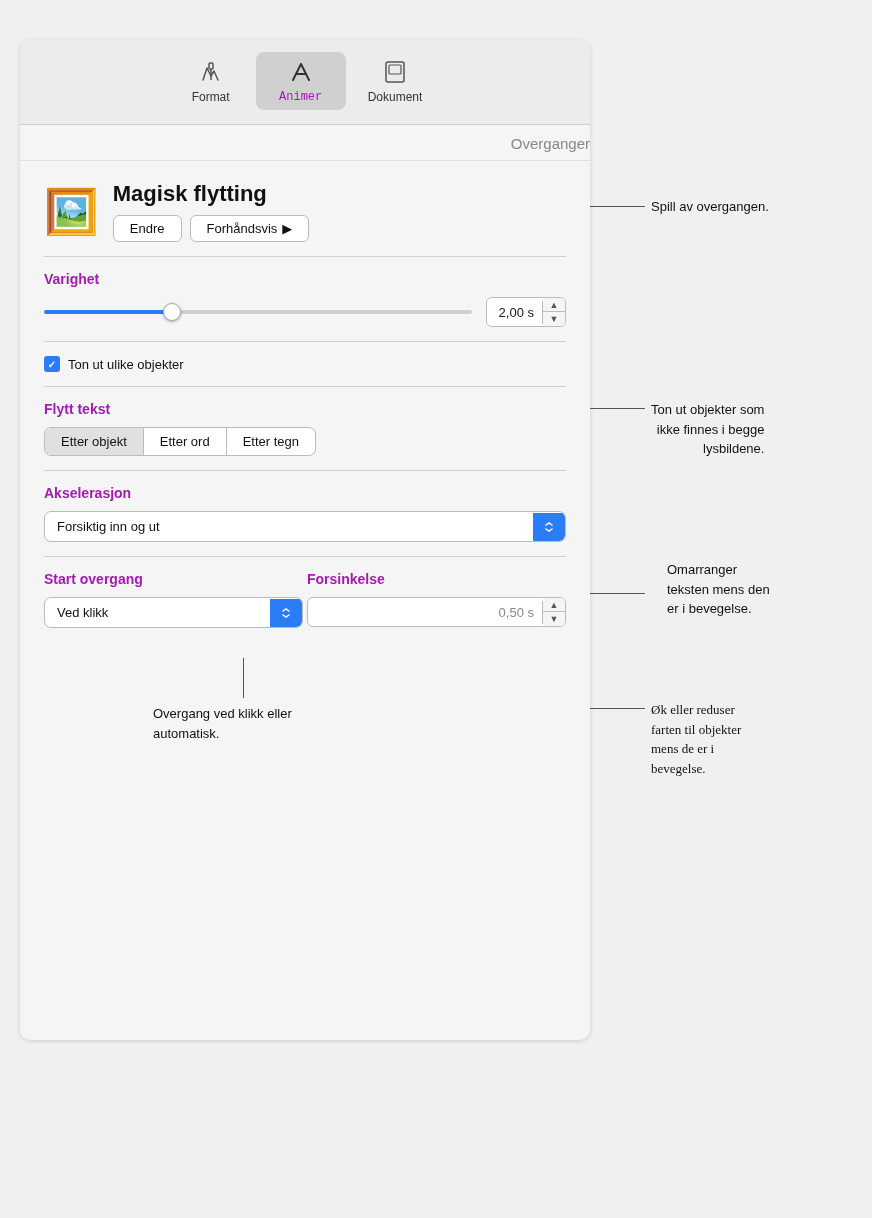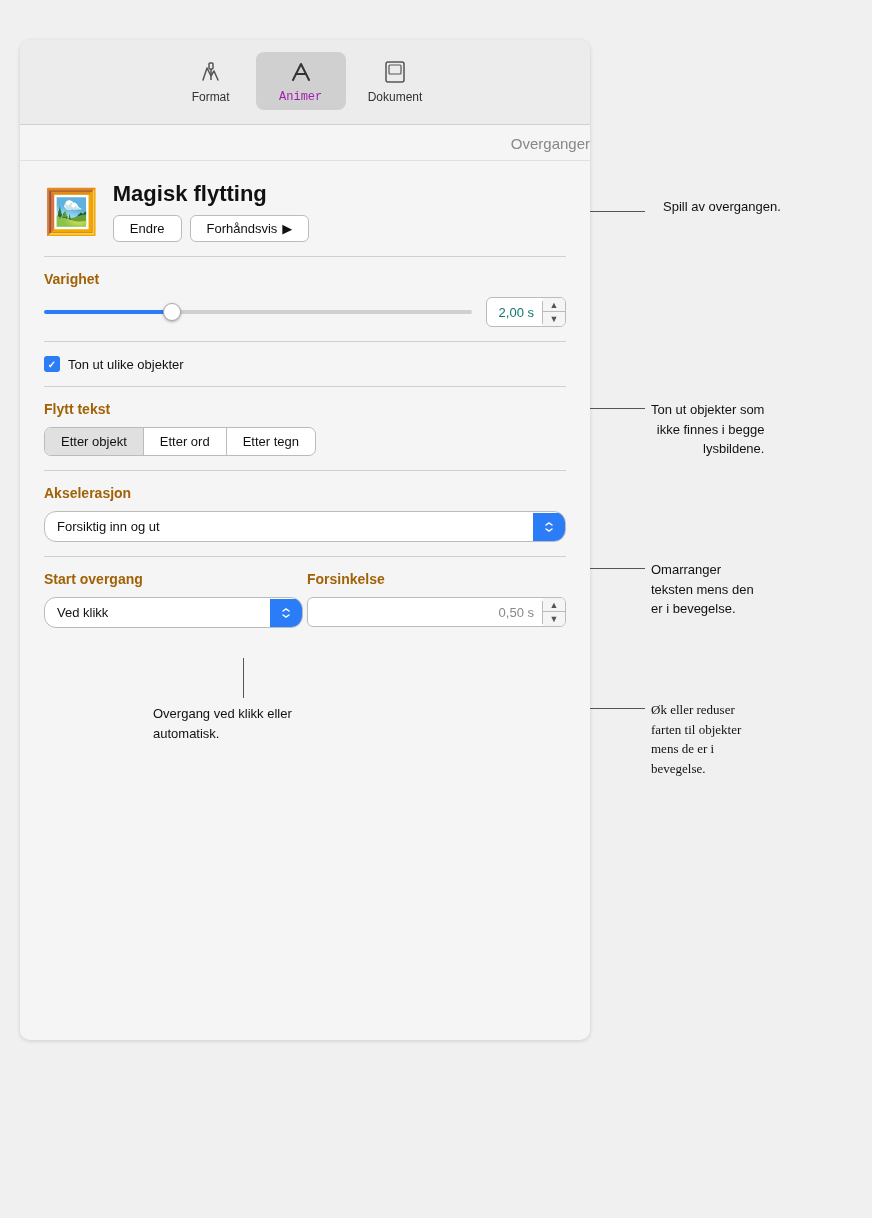--- a/index.html
+++ b/index.html
@@ -148,21 +148,21 @@
     .divider {
       height: 1px;
       background: #d0d0d0;
       margin: 14px 0;
     }
 
     
     .section-label {
       font-size: 14px;
       font-weight: 700;
-      color: #a16207;
+      color: #a21caf;
       margin-bottom: 10px;
     }
 
     
     .slider-row {
       display: flex;
       flex-direction: row;
       align-items: center;
       gap: 14px;
       margin-bottom: 4px;
@@ -196,21 +196,21 @@
       border: 1px solid #bbb;
       border-radius: 6px;
       overflow: hidden;
       background: #fff;
       min-width: 80px;
     }
 
     .stepper-value {
       padding: 4px 8px;
       font-size: 13px;
-      color: #0f766e;
+      color: #0f172a;
       border-right: 1px solid #bbb;
       flex: 1;
       text-align: right;
     }
 
     .stepper-arrows {
       display: flex;
       flex-direction: column;
       width: 22px;
     }
@@ -286,21 +286,21 @@
     .seg-btn.active {
       background: #e0e0e0;
     }
 
     
     .select-row {
       display: flex;
       flex-direction: row;
       align-items: center;
       border: 1px solid #bbb;
-      border-radius: 12px;
+      border-radius: 7px;
       background: #fff;
       overflow: hidden;
     }
 
     .select-value {
       flex: 1;
       padding: 7px 12px;
       font-size: 13px;
       color: #111;
     }
@@ -483,33 +483,33 @@
         <div style="width:1px; height:40px; background:#555;"></div>
         <div style="font-size:13px; color:#111; line-height:1.5; max-width:180px; text-align:left; padding-top:6px;">Overgang ved klikk
 eller automatisk.</div>
       </div>
     </div>
 
   </div>
 
   <div style="position:relative; width:290px; margin-left:0;">
 
-    <div style="position:absolute; top:158px; left:0; display:flex; align-items:center; gap:12px;">
+    <div style="position:absolute; top:158px; left:0; display:flex; align-items:flex-start; gap:0;">
       <div style="width:55px; height:1px; background:#555; margin-top:8px; flex-shrink:0;"></div>
       <div style="font-size:13px; color:#111; padding-left:6px; line-height:1.4;">Spill av overgangen.</div>
     </div>
 
     <div style="position:absolute; top:360px; left:0; display:flex; align-items:flex-start; gap:0;">
       <div style="width:55px; height:1px; background:#555; margin-top:8px; flex-shrink:0;"></div>
       <div style="font-size:13px; color:#111; padding-left:6px; line-height:1.5; white-space:pre-line;text-align:right;">Ton ut objekter som
 ikke finnes i begge
 lysbildene.</div>
     </div>
 
-    <div style="position:absolute; top:520px; left:0; display:flex; align-items:flex-start; gap:0;">
+    <div style="position:absolute; top:520px; left:0; display:flex; align-items:center; gap:16px;">
       <div style="width:55px; height:1px; background:#555; margin-top:8px; flex-shrink:0;"></div>
       <div style="font-size:13px; color:#111; padding-left:6px; line-height:1.5; white-space:pre-line;">Omarranger
 teksten mens den
 er i bevegelse.</div>
     </div>
 
     <div style="position:absolute; top:660px; left:0; display:flex; align-items:flex-start; gap:0;">
       <div style="width:55px; height:1px; background:#555; margin-top:8px; flex-shrink:0;"></div>
       <div style="font-size:13px; color:#111; padding-left:6px; line-height:1.5; white-space:pre-line;font-family:Liberation Serif, serif;">Øk eller reduser
 farten til objekter

